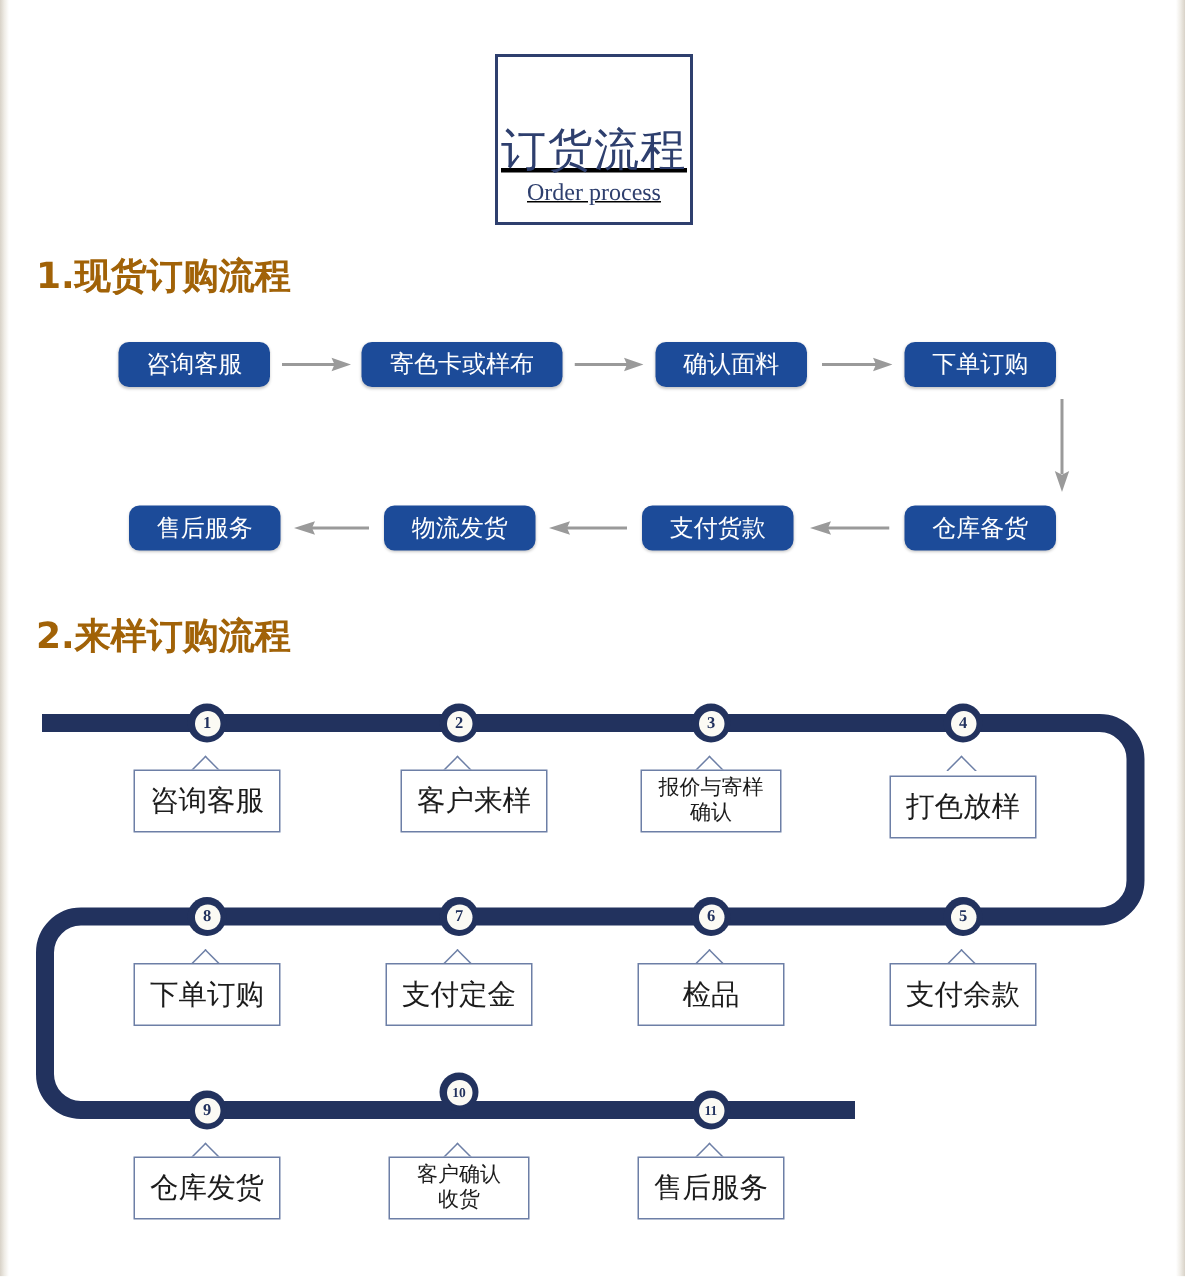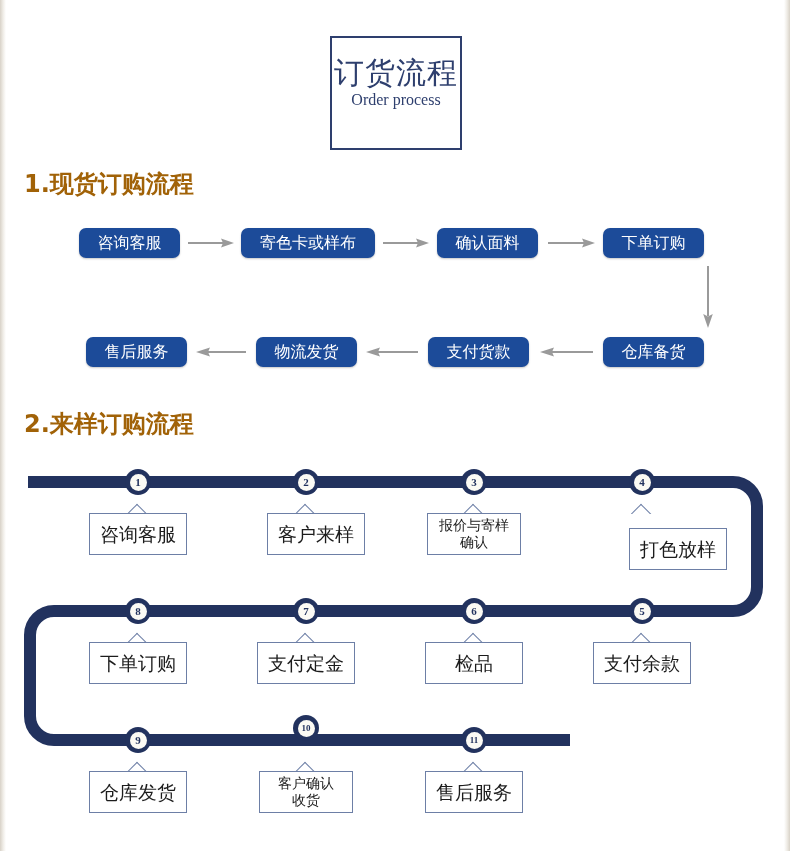--- a/index.html
+++ b/index.html
@@ -34,22 +34,23 @@
     position: absolute;
     left: 330px;
     top: 36px;
     width: 132px;
     height: 114px;
     border: 2px solid #2e3f6e;
     box-sizing: border-box;
     display: flex;
     flex-direction: column;
     align-items: center;
-    justify-content: center;
-    padding-bottom: 21px;
+    justify-content: flex-end;
+    padding-bottom: 10px;
+    text-decoration: underline;
   }
   .title-cn {
     font-family: "DejaVu Sans", sans-serif;
     font-size: 30px;
     color: #2e3f6e;
     letter-spacing: 1px;
     line-height: 1.12;
     white-space: nowrap;
   }
   .title-en {
@@ -260,21 +261,21 @@
     <div class="caret" style="left:127px; top:48px;"></div>
     <div class="label-box big" style="left:89px; top:58px; width:98px; height:42px;">咨询客服</div>
 
     <div class="caret" style="left:295px; top:48px;"></div>
     <div class="label-box big" style="left:267px; top:58px; width:98px; height:42px;">客户来样</div>
 
     <div class="caret" style="left:463px; top:48px;"></div>
     <div class="label-box small" style="left:427px; top:58px; width:94px; height:42px;">报价与寄样<br>确认</div>
 
     <div class="caret" style="left:631px; top:48px;"></div>
-    <div class="label-box big" style="left:593px; top:73px; width:98px; height:42px;margin-left:36px;">打色放样</div>
+    <div class="label-box big" style="left:593px; top:62px; width:98px; height:42px;">打色放样</div>
 
     <div class="node" style="left:125px; top:143px;">
       <div class="node-inner">8</div>
     </div>
     <div class="node" style="left:293px; top:143px;">
       <div class="node-inner">7</div>
     </div>
     <div class="node" style="left:461px; top:143px;">
       <div class="node-inner">6</div>
     </div>

